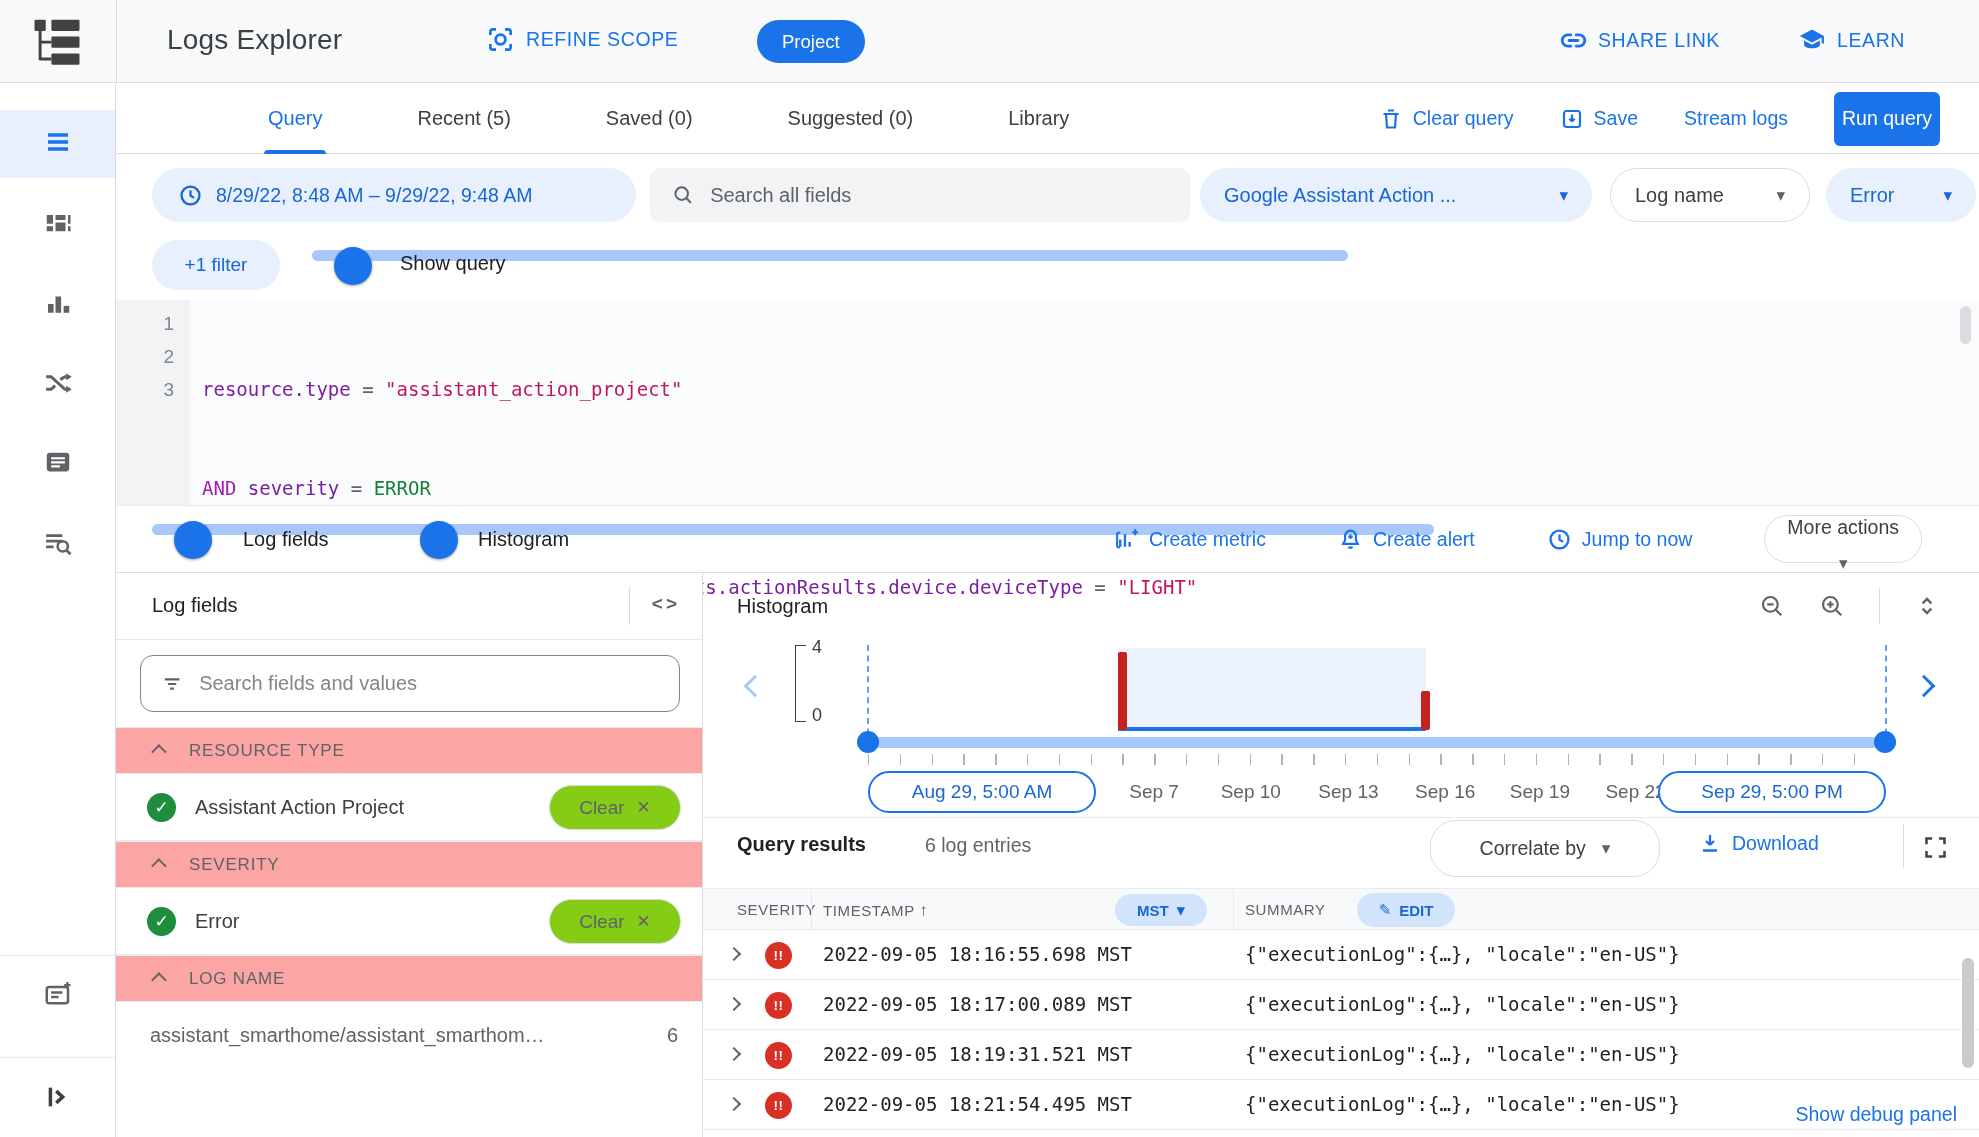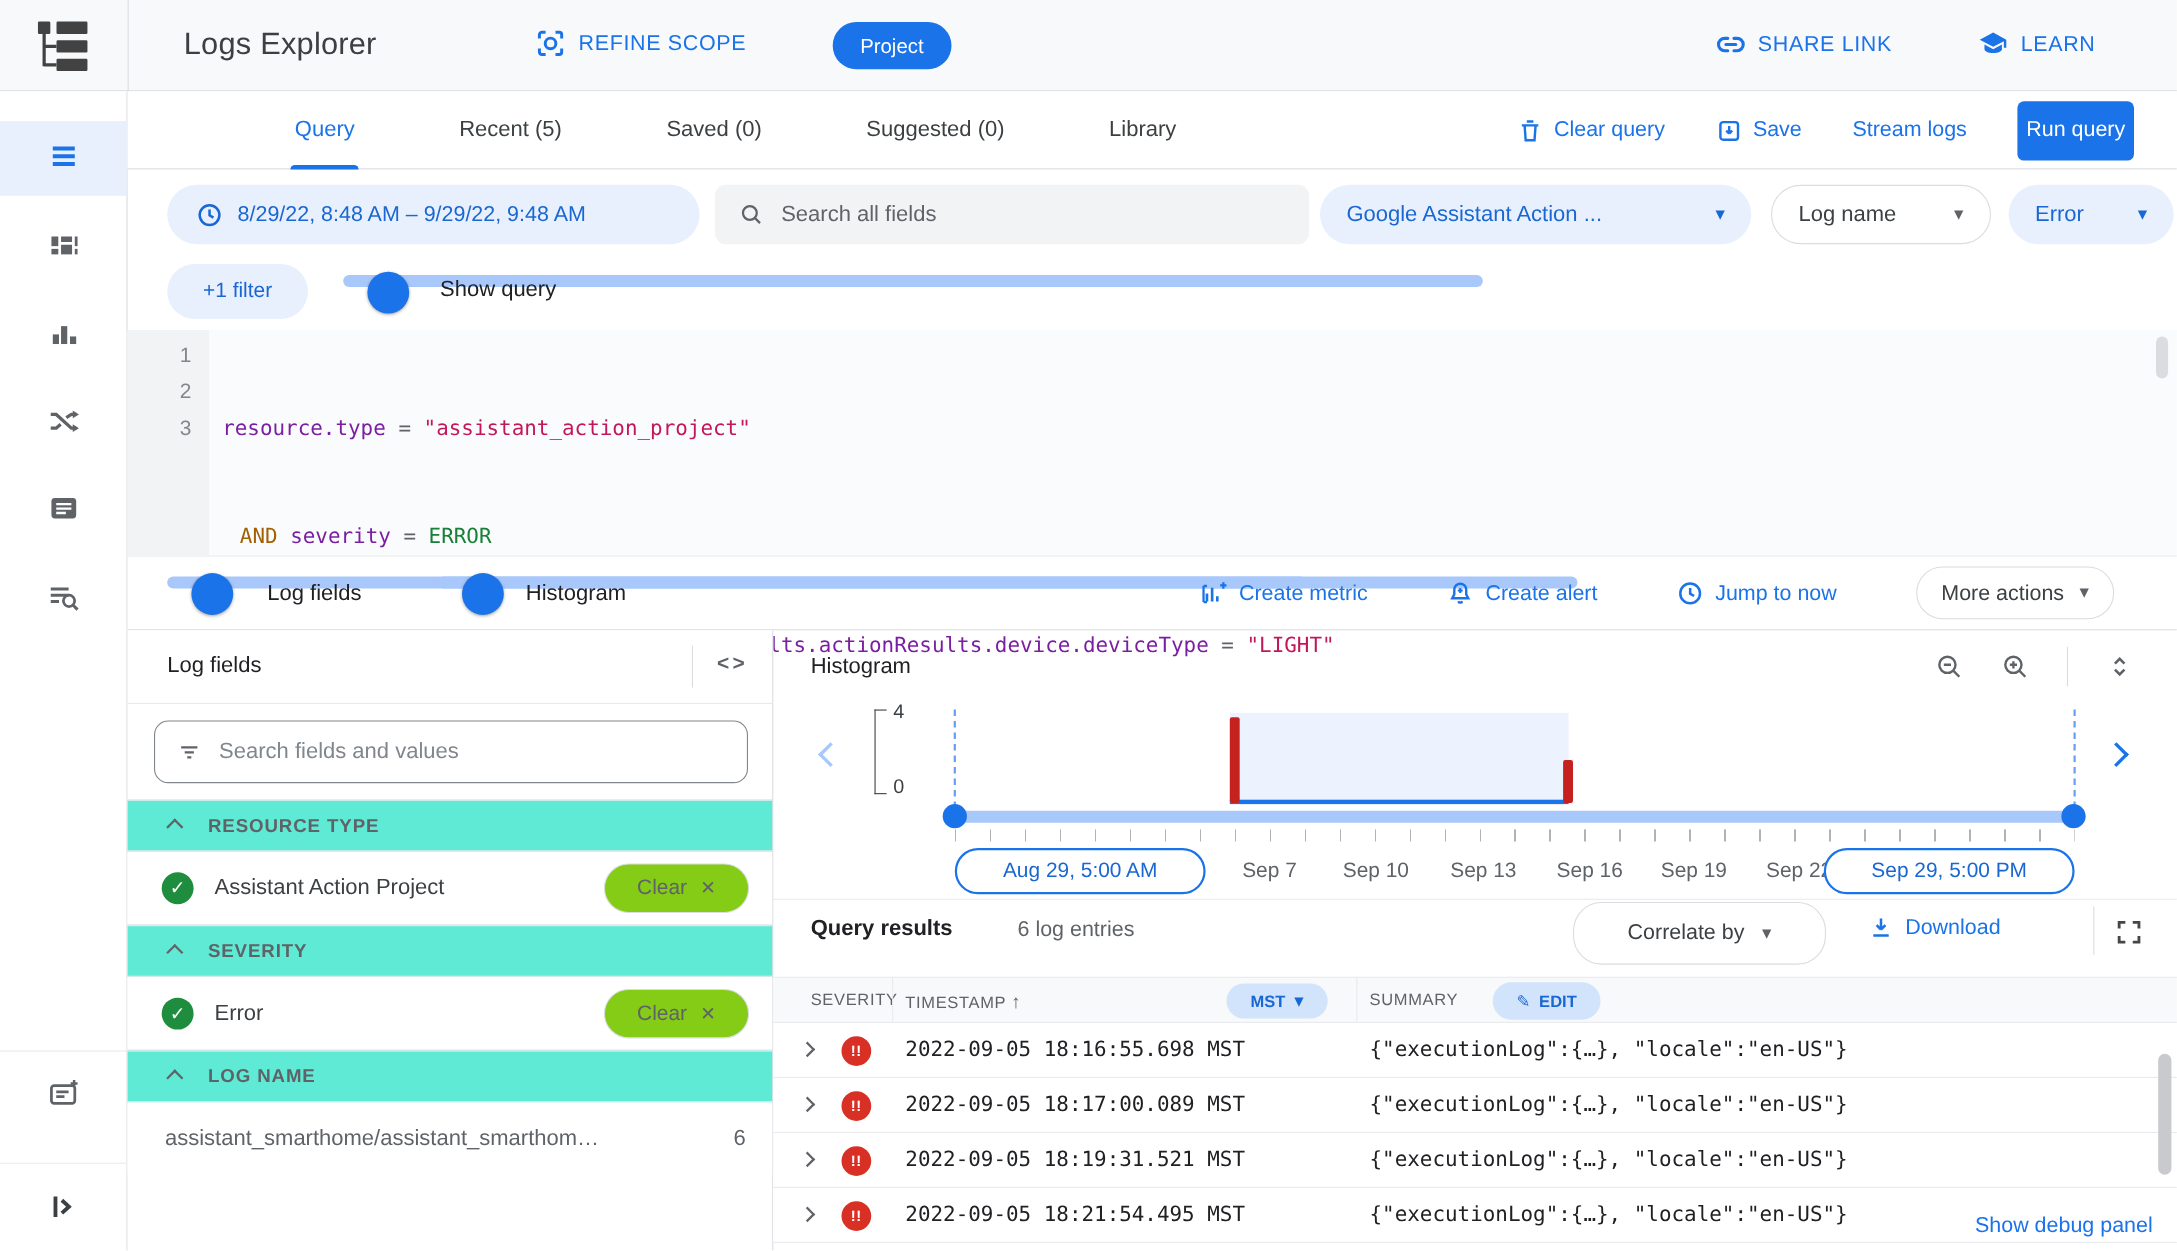--- a/index.html
+++ b/index.html
@@ -52,42 +52,42 @@
   .switch .track { position:absolute; inset:0; border-radius:16px; background:#a8c7fa; }
   .switch .thumb { position:absolute; left:22px; top:-3px; width:38px; height:38px; border-radius:50%; background:#1a73e8; box-shadow:0 1px 3px rgba(0,0,0,.35); }
   .showquery-label { left:400px; top:252px; font-size:20px; color:#202124; }
 
   
   .editor { left:116px; top:300px; width:1863px; height:205px; background:#fafbfc; }
   .gutter { position:absolute; left:0; top:0; width:74px; height:205px; background:#f1f3f4; color:#80868b; font-size:19px; line-height:33px; text-align:right; padding:7px 16px 0 0; }
   .code { position:absolute; left:86px; top:7px; right:30px; font-family:"DejaVu Sans Mono","Liberation Mono",monospace; font-size:19px; line-height:33px; white-space:pre; }
   .tok-field { color:#7b1fa2; }
   .tok-op { color:#5f6368; }
-  .tok-kw { color:#a16207;margin-left:16px; }
+  .tok-kw { color:#a21caf; }
   .tok-str { color:#c2185b; }
   .tok-enum { color:#188038; }
   .editor-scroll { position:absolute; right:8px; top:6px; width:11px; height:38px; background:#dadce0; border-radius:6px; }
 
   
   .viewbar { left:116px; top:505px; width:1863px; height:68px; background:#fff; border-top:1px solid #e8eaed; border-bottom:1px solid #dadce0; }
   .viewbar .switch { position:absolute; top:18px; }
   .toggle-label { position:absolute; top:22px; font-size:20px; color:#202124; }
   .viewbar-actions { position:absolute; right:57px; top:0; height:66px; display:flex; align-items:center; gap:72px; }
-  .more-actions { height:48px; padding:0 22px; border:1px solid #dadce0; border-radius:24px; display:flex; align-items:center; gap:14px; color:#3c4043; font-size:19.5px; font-weight:500; cursor:pointer; }
+  .more-actions { height:48px; padding:0 22px; border:1px solid #dadce0; border-radius:24px; display:flex; align-items:center; gap:14px; color:#3c4043; font-size:19.5px; font-weight:500; cursor:pointer;flex-direction:column; }
 
   
   .lf-panel { left:116px; top:573px; width:587px; height:564px; background:#fff; border-right:1px solid #dadce0; }
   .lf-header { position:absolute; left:0; top:0; width:100%; height:67px; border-bottom:1px solid #e8eaed; }
   .lf-title { position:absolute; left:36px; top:21px; font-size:20px; font-weight:500; color:#202124; }
   .lf-hdr-divider { position:absolute; right:72px; top:14px; width:1px; height:38px; background:#dadce0; }
   .lf-code-icon { position:absolute; right:22px; top:20px; font-size:19px; font-weight:700; letter-spacing:3px; color:#5f6368; cursor:pointer; }
   .lf-search { position:absolute; left:24px; top:82px; width:540px; height:57px; border:1px solid #80868b; border-radius:13px; display:flex; align-items:center; gap:16px; padding:0 20px; background:#fff; }
   .lf-search input { border:none; outline:none; font-family:inherit; font-size:20px; color:#3c4043; width:100%; background:transparent; }
   .lf-search input::placeholder { color:#80868b; opacity:1; }
-  .lf-band { position:absolute; left:0; width:100%; height:47px; background:#5eead4; border-top:1px solid #e8eaed; border-bottom:1px solid #e8eaed; display:flex; align-items:center; gap:26px; padding-left:36px; color:#5f6368; font-size:17px; font-weight:700; letter-spacing:.8px; }
+  .lf-band { position:absolute; left:0; width:100%; height:47px; background:#fca5a5; border-top:1px solid #e8eaed; border-bottom:1px solid #e8eaed; display:flex; align-items:center; gap:26px; padding-left:36px; color:#5f6368; font-size:17px; font-weight:400; letter-spacing:.8px; }
   .lf-row { position:absolute; left:0; width:100%; display:flex; align-items:center; background:#fff; border-bottom:1px solid #e8eaed; }
   .gcheck { width:29px; height:29px; border-radius:50%; background:#1e8e3e; color:#fff; display:flex; align-items:center; justify-content:center; font-size:17px; font-weight:700; flex:0 0 auto; }
   .lf-row-label { margin-left:19px; font-size:20px; color:#3c4043; }
   .clear-pill { position:absolute; right:21px; height:45px; width:132px; border:1px solid #dadce0; border-radius:23px; display:flex; align-items:center; justify-content:center; gap:12px; color:#5f6368; font-size:19px; cursor:pointer; background:#84cc16; }
   .chev { display:inline-block; width:11px; height:11px; border-top:2.5px solid #5f6368; border-right:2.5px solid #5f6368; }
   .chev-up { transform:rotate(-45deg) translateY(2px); }
   .chev-right { transform:rotate(45deg); }
   .logname-row { padding:0 24px 0 34px; font-size:20px; color:#5f6368; justify-content:space-between; border-bottom:none; }
 
   

